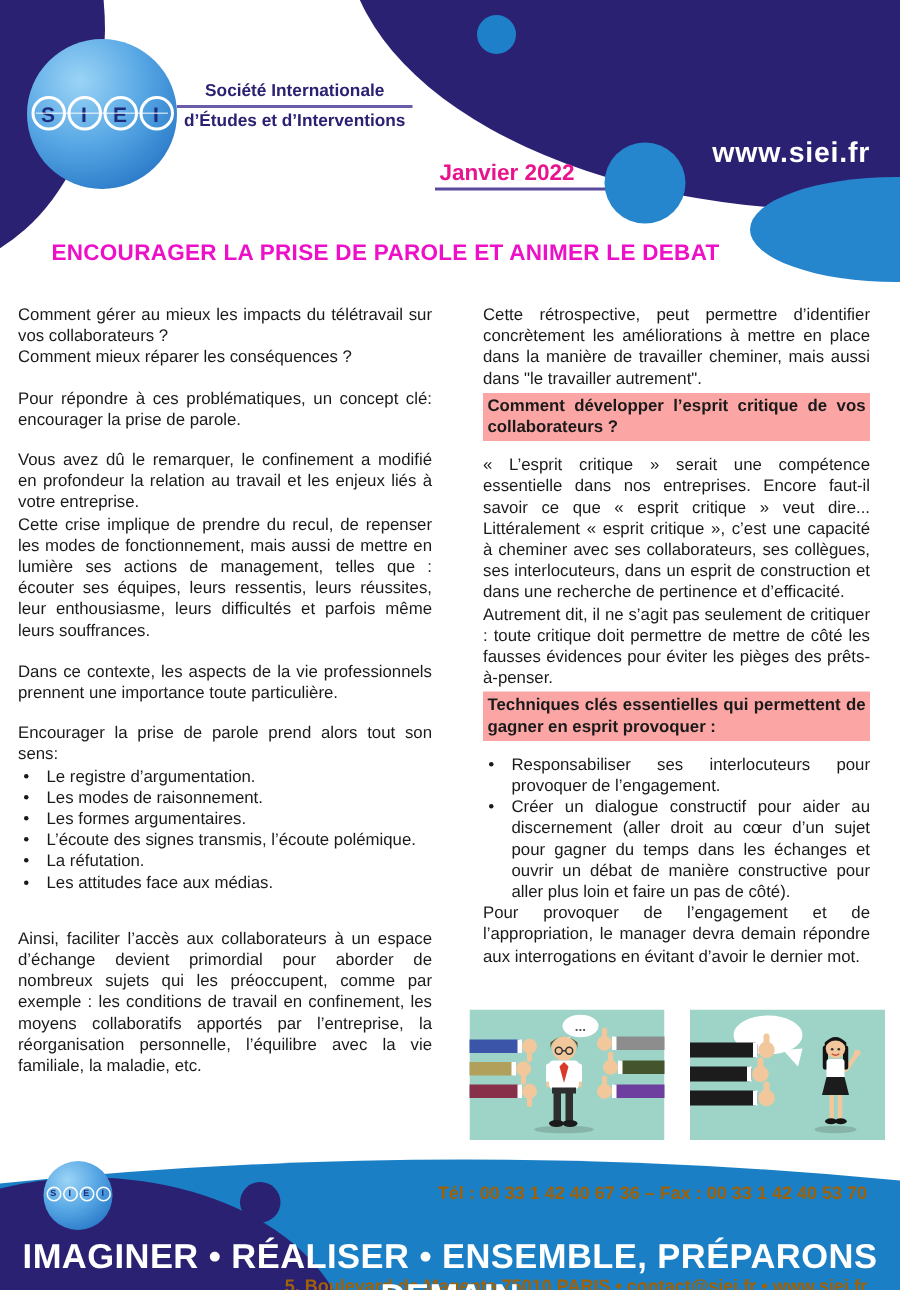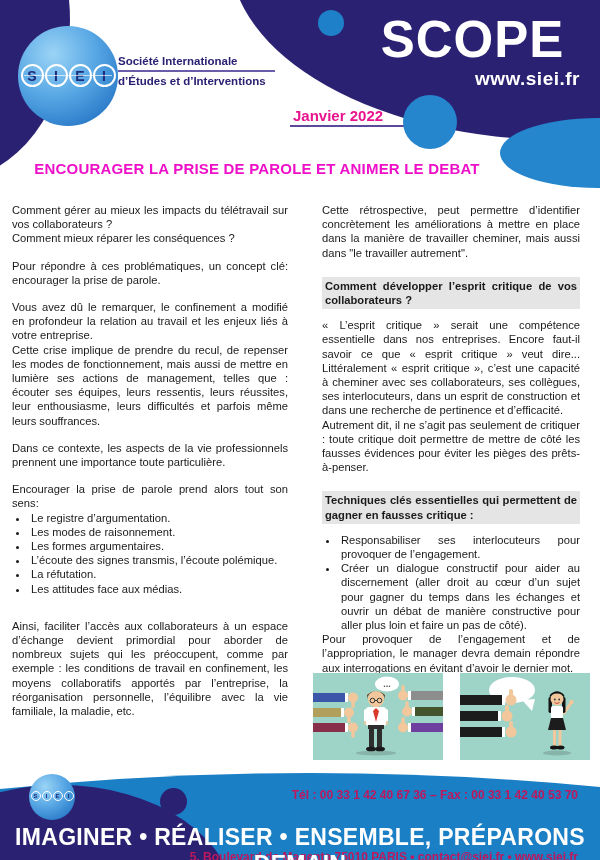--- a/index.html
+++ b/index.html
@@ -12,86 +12,85 @@
   .masthead-blob{position:absolute;left:230px;top:-230px;width:660px;height:370px;
                  border-radius:50%;background:#2b2173;}
   .thin-line{position:absolute;left:290px;top:125px;width:310px;height:2px;background:#5b4a9b;}
   .decor-circle{position:absolute;border-radius:50%;background:#1e80c8;}
   .c-small{left:318px;top:10px;width:26px;height:26px;}
   .c-med{left:403px;top:95px;width:54px;height:54px;background:#2585cd;}
   .c-large{left:500px;top:118px;width:195px;height:70px;border-radius:50%;background:#2585cd;}
 
   .scope{position:absolute;left:355px;top:10px;width:235px;text-align:center;
          color:#ffffff;font-size:51px;font-weight:bold;letter-spacing:1px;}
-  .site{position:absolute;left:440px;top:68px;width:140px;text-align:right;
+  .site{position:absolute;left:440px;top:92px;width:140px;text-align:right;
         color:#ffffff;font-size:19px;font-weight:bold;letter-spacing:.5px;}
 
   .logo{position:absolute;left:18px;top:26px;width:100px;height:100px;border-radius:50%;
         background:radial-gradient(circle at 35% 28%,#9bd4f6 0%,#56a6e4 45%,#1f6fc2 90%);}
   .logo .row{position:absolute;left:0;top:38px;width:100%;display:flex;justify-content:center;gap:1px;}
   .ring{width:19px;height:19px;border:2px solid #ffffff;border-radius:50%;
         display:flex;align-items:center;justify-content:center;
         color:#1d2b7a;font-weight:bold;font-size:14px;font-style:normal;}
   .logo .row::before{content:"";position:absolute;left:6px;right:6px;top:11px;height:1px;
         background:rgba(255,255,255,.65);}
   .brand{position:absolute;left:118px;top:55px;width:157px;color:#2b2173;
-         font-weight:bold;font-size:11.5px;}
+         font-weight:bold;font-size:11.5px;text-align:center;}
   .brand .rule{height:2px;background:#6a5ca8;margin:3px 0 3px 0;}
 
   .issue-date{position:absolute;left:293px;top:107px;color:#e8148e;
               font-size:15px;font-weight:bold;}
 
   .article-title{position:absolute;left:22px;top:160px;width:470px;text-align:center;
                  color:#ee10c8;font-size:15px;font-weight:bold;letter-spacing:.2px;}
 
   
   .col{position:absolute;top:203px;font-size:11.2px;line-height:14.2px;color:#1a1a1a;
        text-align:justify;}
   .col-left{left:12px;width:276px;}
   .col-right{left:322px;width:258px;}
   .col p{margin:0;}
   .col p.gap{margin-bottom:13px;}
   .col ul{margin:0;padding-left:17px;}
   .col ul.gap{margin-bottom:23px;}
   .col li{margin:0;padding-left:2px;}
-  .hl{background:#e5e5e5;font-weight:bold;padding:2px 3px;margin:17px 0 9px 0;}
+  .hl{background:#fca5a5;font-weight:bold;padding:2px 3px;margin:2px 0 9px 0;}
 
   
   .illustrations{position:absolute;left:313px;top:673px;display:flex;gap:17px;}
 
   
   .wave{position:absolute;left:0;top:770px;}
   .footer-navy{position:absolute;left:-115px;top:785px;width:350px;height:240px;
                border-radius:50%;background:#2b2173;}
   .footer-logo{position:absolute;left:29px;top:774px;width:46px;height:46px;border-radius:50%;
         background:radial-gradient(circle at 35% 28%,#9bd4f6 0%,#56a6e4 45%,#1f6fc2 90%);}
   .footer-logo .row{position:absolute;left:0;top:17px;width:100%;display:flex;justify-content:center;gap:1px;}
   .footer-logo .ring{width:8px;height:8px;border-width:1px;font-size:6px;}
   .footer-dot{position:absolute;left:160px;top:788px;width:27px;height:27px;border-radius:50%;
               background:#2b2173;}
-  .contact{position:absolute;right:22px;text-align:right;color:#be185d;font-weight:bold;
+  .contact{position:absolute;right:22px;text-align:right;color:#a16207;font-weight:bold;
            font-size:12px;width:560px;}
   .contact.l1{top:788px;}
   .contact.l2{top:804px;margin-top:46px;}
   .slogan{position:absolute;left:0;top:824px;width:600px;text-align:center;color:#ffffff;
           font-weight:bold;font-size:23px;letter-spacing:.3px;}
 </style>
 </head>
 <body>
 
 <div id="page">
 
   <div class="decor-left"></div>
   <div class="thin-line"></div>
   <div class="masthead-blob"></div>
   <div class="decor-circle c-small"></div>
   <div class="decor-circle c-med"></div>
   <div class="decor-circle c-large"></div>
 
-  <div class="scope">SCOPE</div>
   <div class="site">www.siei.fr</div>
 
   <div class="logo">
     <div class="row">
       <i class="ring">S</i>
       <i class="ring">I</i>
       <i class="ring">E</i>
       <i class="ring">I</i>
     </div>
   </div>
@@ -123,21 +122,21 @@
       <li>Les attitudes face aux médias.</li>
     </ul>
     <p>Ainsi, faciliter l’accès aux collaborateurs à un espace d’échange devient primordial pour aborder de nombreux sujets qui les préoccupent, comme par exemple : les conditions de travail en confinement, les moyens collaboratifs apportés par l’entreprise, la réorganisation personnelle, l’équilibre avec la vie familiale, la maladie, etc.</p>
   </section>
 
   <section class="col col-right">
     <p>Cette rétrospective, peut permettre d’identifier concrètement les améliorations à mettre en place dans la manière de travailler cheminer, mais aussi dans "le travailler autrement".</p>
     <div class="hl">Comment développer l’esprit critique de vos collaborateurs ?</div>
     <p>« L’esprit critique » serait une compétence essentielle dans nos  entreprises. Encore faut-il  savoir ce que « esprit critique » veut dire... Littéralement « esprit critique », c’est une capacité à cheminer avec ses collaborateurs, ses collègues, ses interlocuteurs, dans un esprit de construction et dans une recherche de pertinence et d’efficacité.</p>
     <p>Autrement dit, il ne s’agit pas seulement de critiquer : toute critique doit permettre de mettre de côté les fausses évidences pour éviter les pièges des prêts-à-penser.</p>
-    <div class="hl">Techniques clés essentielles qui permettent de gagner en fausses critique :</div>
+    <div class="hl">Techniques clés essentielles qui permettent de gagner en esprit provoquer :</div>
     <ul>
       <li>Responsabiliser ses interlocuteurs pour provoquer de l’engagement.</li>
       <li>Créer un dialogue constructif pour aider au discernement (aller droit au cœur d’un sujet pour gagner du temps dans les échanges et ouvrir un débat de manière constructive pour aller plus loin et faire un pas de côté).</li>
     </ul>
     <p>Pour provoquer de l’engagement et de l’appropriation, le manager devra demain répondre aux interrogations en évitant d’avoir le dernier mot.</p>
   </section>
 
   <div class="illustrations">
 
     <svg width="130" height="87" viewBox="0 0 130 87">

